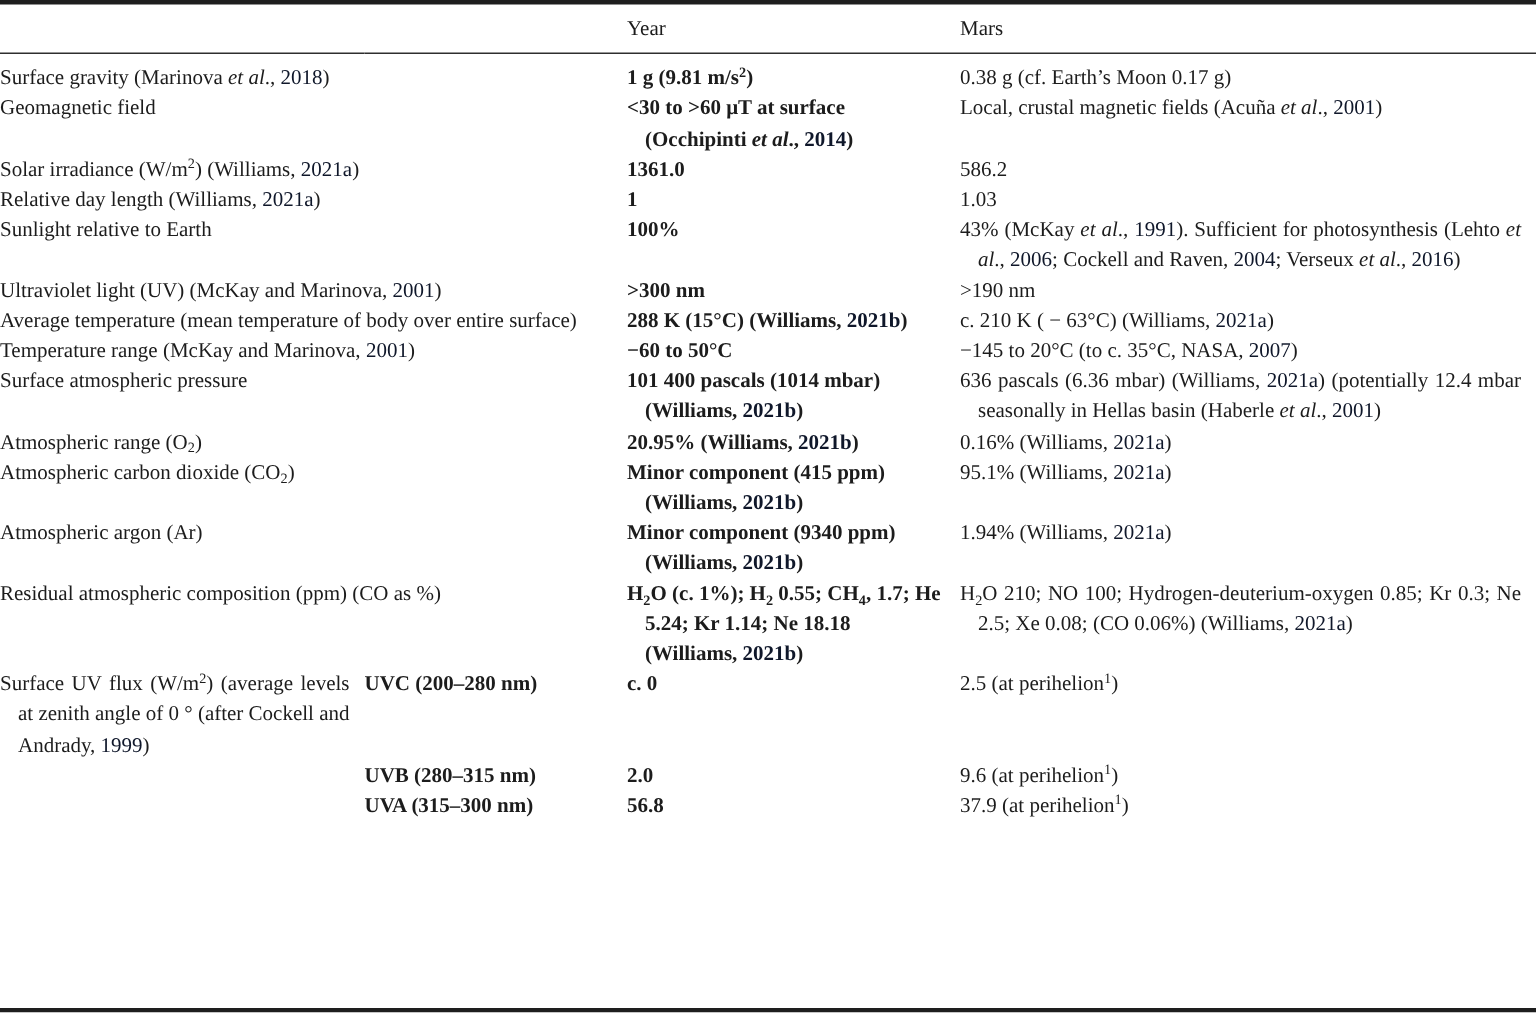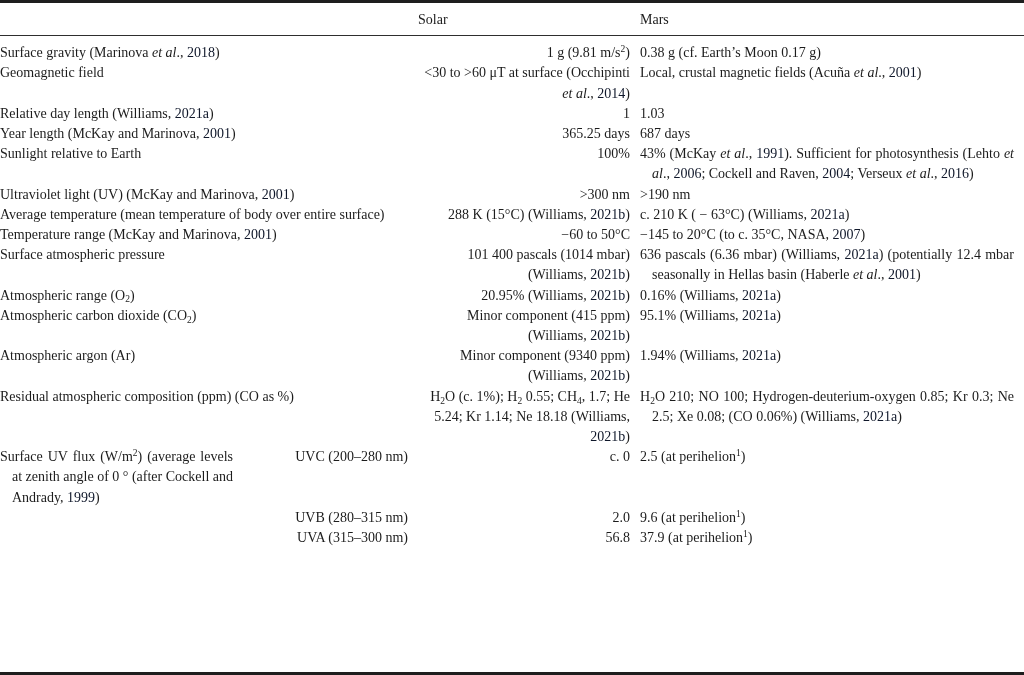--- a/index.html
+++ b/index.html
@@ -16,65 +16,65 @@
   thead th{
     font-weight:400;text-align:left;vertical-align:bottom;
     padding:7px 6px 5px 12px;text-indent:-12px;
     border-bottom:1px solid #2e2e2e;
   }
   tbody td{
     vertical-align:top;text-align:justify;
     padding:0 10px 0 12px;text-indent:-12px;
   }
   tbody tr:first-child td{padding-top:7px;}
-  td.c-sub,td.c-earth{text-align:right;}
+  td.c-sub,td.c-earth{text-align:left;font-weight:bold;}
   .it{font-style:italic;margin-top:28px;}
   .cite{color:#0f172a;cursor:pointer;}
   .sup{font-size:0.68em;position:relative;top:-0.55em;line-height:0;}
   .sub{font-size:0.68em;position:relative;top:0.3em;line-height:0;}
 </style>
 </head>
 <body>
 
 <div class="page">
   <table>
     <colgroup>
       <col style="width:243px">
         <col style="width:175px">
         <col style="width:222px">
         <col style="width:384px">
     </colgroup>
     <thead>
       <tr>
         <th></th>
         <th></th>
-        <th>Solar</th>
+        <th>Year</th>
         <th>Mars</th>
       </tr>
     </thead>
     <tbody id="tbody">
         <tr>
           <td class="c-property" colspan="2"><span>Surface gravity (Marinova </span><span class="it">et al</span><span>., </span><span class="cite">2018</span><span>)</span></td>
           <td class="c-earth"><span>1 g (9.81 m/s</span><span class="sup">2</span><span>)</span></td>
           <td class="c-mars"><span>0.38 g (cf. Earth’s Moon 0.17 g)</span></td>
         </tr>
         <tr>
           <td class="c-property" colspan="2"><span>Geomagnetic field</span></td>
           <td class="c-earth"><span>&lt;30 to &gt;60 μT at surface (Occhipinti </span><span class="it">et al</span><span>., </span><span class="cite">2014</span><span>)</span></td>
           <td class="c-mars"><span>Local, crustal magnetic fields (Acuña </span><span class="it">et al</span><span>., </span><span class="cite">2001</span><span>)</span></td>
         </tr>
         <tr>
+          <td class="c-property" colspan="2"><span>Solar irradiance (W/m</span><span class="sup">2</span><span>) (Williams, </span><span class="cite">2021a</span><span>)</span></td>
+          <td class="c-earth"><span>1361.0</span></td>
+          <td class="c-mars"><span>586.2</span></td>
+        </tr>
+        <tr>
           <td class="c-property" colspan="2"><span>Relative day length (Williams, </span><span class="cite">2021a</span><span>)</span></td>
           <td class="c-earth"><span>1</span></td>
           <td class="c-mars"><span>1.03</span></td>
-        </tr>
-        <tr>
-          <td class="c-property" colspan="2"><span>Year length (McKay and Marinova, </span><span class="cite">2001</span><span>)</span></td>
-          <td class="c-earth"><span>365.25 days</span></td>
-          <td class="c-mars"><span>687 days</span></td>
         </tr>
         <tr>
           <td class="c-property" colspan="2"><span>Sunlight relative to Earth</span></td>
           <td class="c-earth"><span>100%</span></td>
           <td class="c-mars"><span>43% (McKay </span><span class="it">et al</span><span>., </span><span class="cite">1991</span><span>). Sufficient for photosynthesis (Lehto </span><span class="it">et al</span><span>., </span><span class="cite">2006</span><span>; Cockell and Raven, </span><span class="cite">2004</span><span>; Verseux </span><span class="it">et al</span><span>., </span><span class="cite">2016</span><span>)</span></td>
         </tr>
         <tr>
           <td class="c-property" colspan="2"><span>Ultraviolet light (UV) (McKay and Marinova, </span><span class="cite">2001</span><span>)</span></td>
           <td class="c-earth"><span>&gt;300 nm</span></td>
           <td class="c-mars"><span>&gt;190 nm</span></td>

